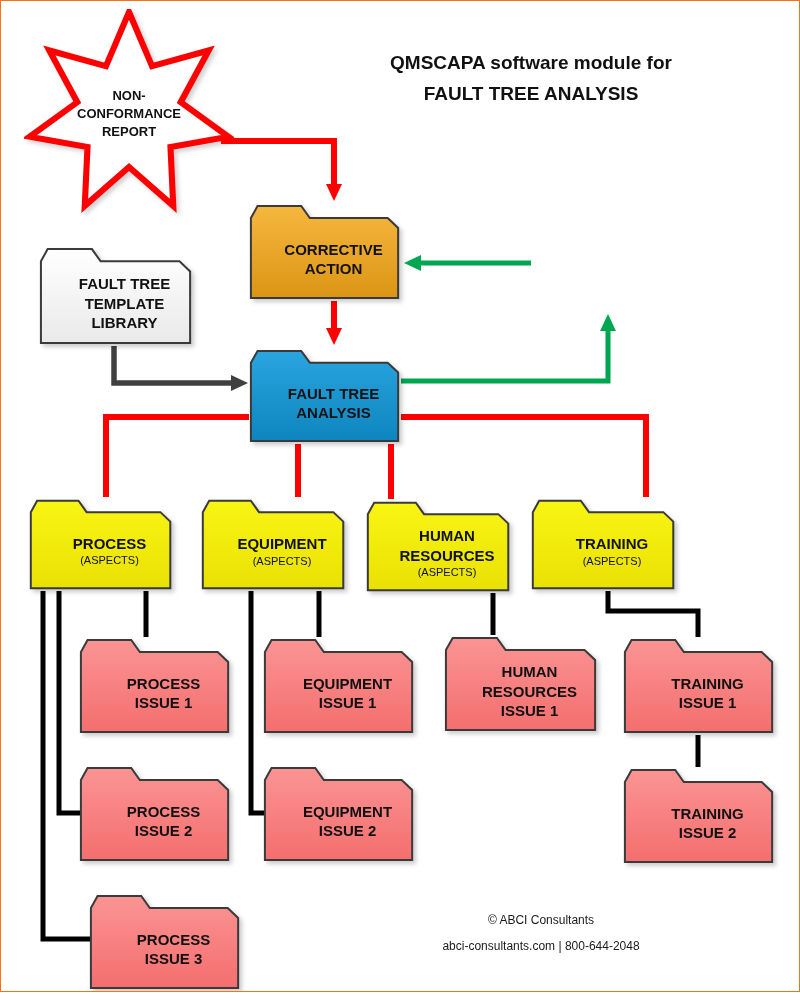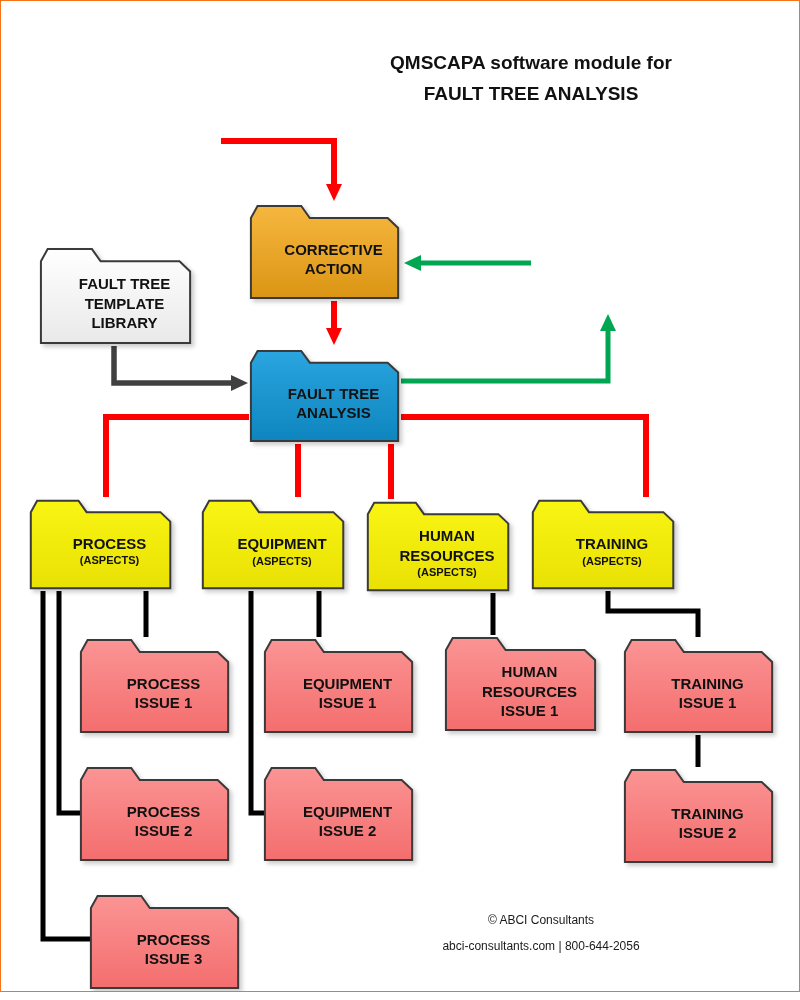--- a/index.html
+++ b/index.html
@@ -32,32 +32,40 @@
   .folder{position:absolute;}
   .folder svg.fshape{position:absolute;inset:0;width:100%;height:100%;
     filter:drop-shadow(3px 3px 2px rgba(0,0,0,0.2));}
   .folder-text{
     position:absolute;inset:0;padding-top:11%;box-sizing:border-box;
     display:flex;flex-direction:column;align-items:center;justify-content:center;
     text-align:center;
     padding-left:17px;
   }
   .folder-label{font-weight:bold;font-size:15px;line-height:1.3;color:#111;}
-  .folder-sublabel{font-weight:bold;font-size:11px;line-height:1.4;color:#111;}
+  .folder-sublabel{font-weight:normal;font-size:11px;line-height:1.4;color:#111;}
 </style>
 </head>
 <body>
 
 <div class="canvas">
 
   <div class="title">
     <div>QMSCAPA software module for</div>
     <div>FAULT TREE ANALYSIS</div>
   </div>
 
+  <div class="star-wrap">
+    <svg viewBox="0 0 206 206">
+      <polygon id="star-shape" points="103,3 125.6,56.1 181.2,40.7 153.7,91.4 200.5,125.3 143.7,135.4 146.4,193.1 103,155 59.6,193.1 62.3,135.4 5.5,125.3 52.3,91.4 24.8,40.7 80.4,56.1" fill="#FFFFFF" stroke="#FF0000" stroke-width="6" stroke-linejoin="miter"></polygon>
+    </svg>
+    <div class="star-label pre">NON-
+CONFORMANCE
+REPORT</div>
+  </div>
 
   <svg class="connectors">
     <defs>
       <marker id="ah-red" markerUnits="userSpaceOnUse" markerWidth="20" markerHeight="18" refX="1" refY="8" orient="auto">
         <polygon points="0,0 17,8 0,16" fill="#FF0000"></polygon>
       </marker>
       <marker id="ah-green" markerUnits="userSpaceOnUse" markerWidth="20" markerHeight="18" refX="1" refY="8" orient="auto">
         <polygon points="0,0 17,8 0,16" fill="#00A650"></polygon>
       </marker>
       <marker id="ah-gray" markerUnits="userSpaceOnUse" markerWidth="20" markerHeight="18" refX="1" refY="8" orient="auto">
@@ -322,16 +330,16 @@
         <polygon points="2,17 9,5 55,5 64,17 146,17 157,27 157,97 2,97" fill="url(#grad_process_issue_3)" stroke="#3A3A3A" stroke-width="2" vector-effect="non-scaling-stroke" stroke-linejoin="miter"></polygon>
       </svg>
     <div class="folder-text">
         <div class="folder-label pre">PROCESS
 ISSUE 3</div>
       </div>
   </div>
 
   <div class="footer">
     <div>© ABCI Consultants</div>
-    <div>abci-consultants.com | 800-644-2056</div>
+    <div>abci-consultants.com | 800-644-2048</div>
   </div>
 
 </div>
 
 </body></html>

